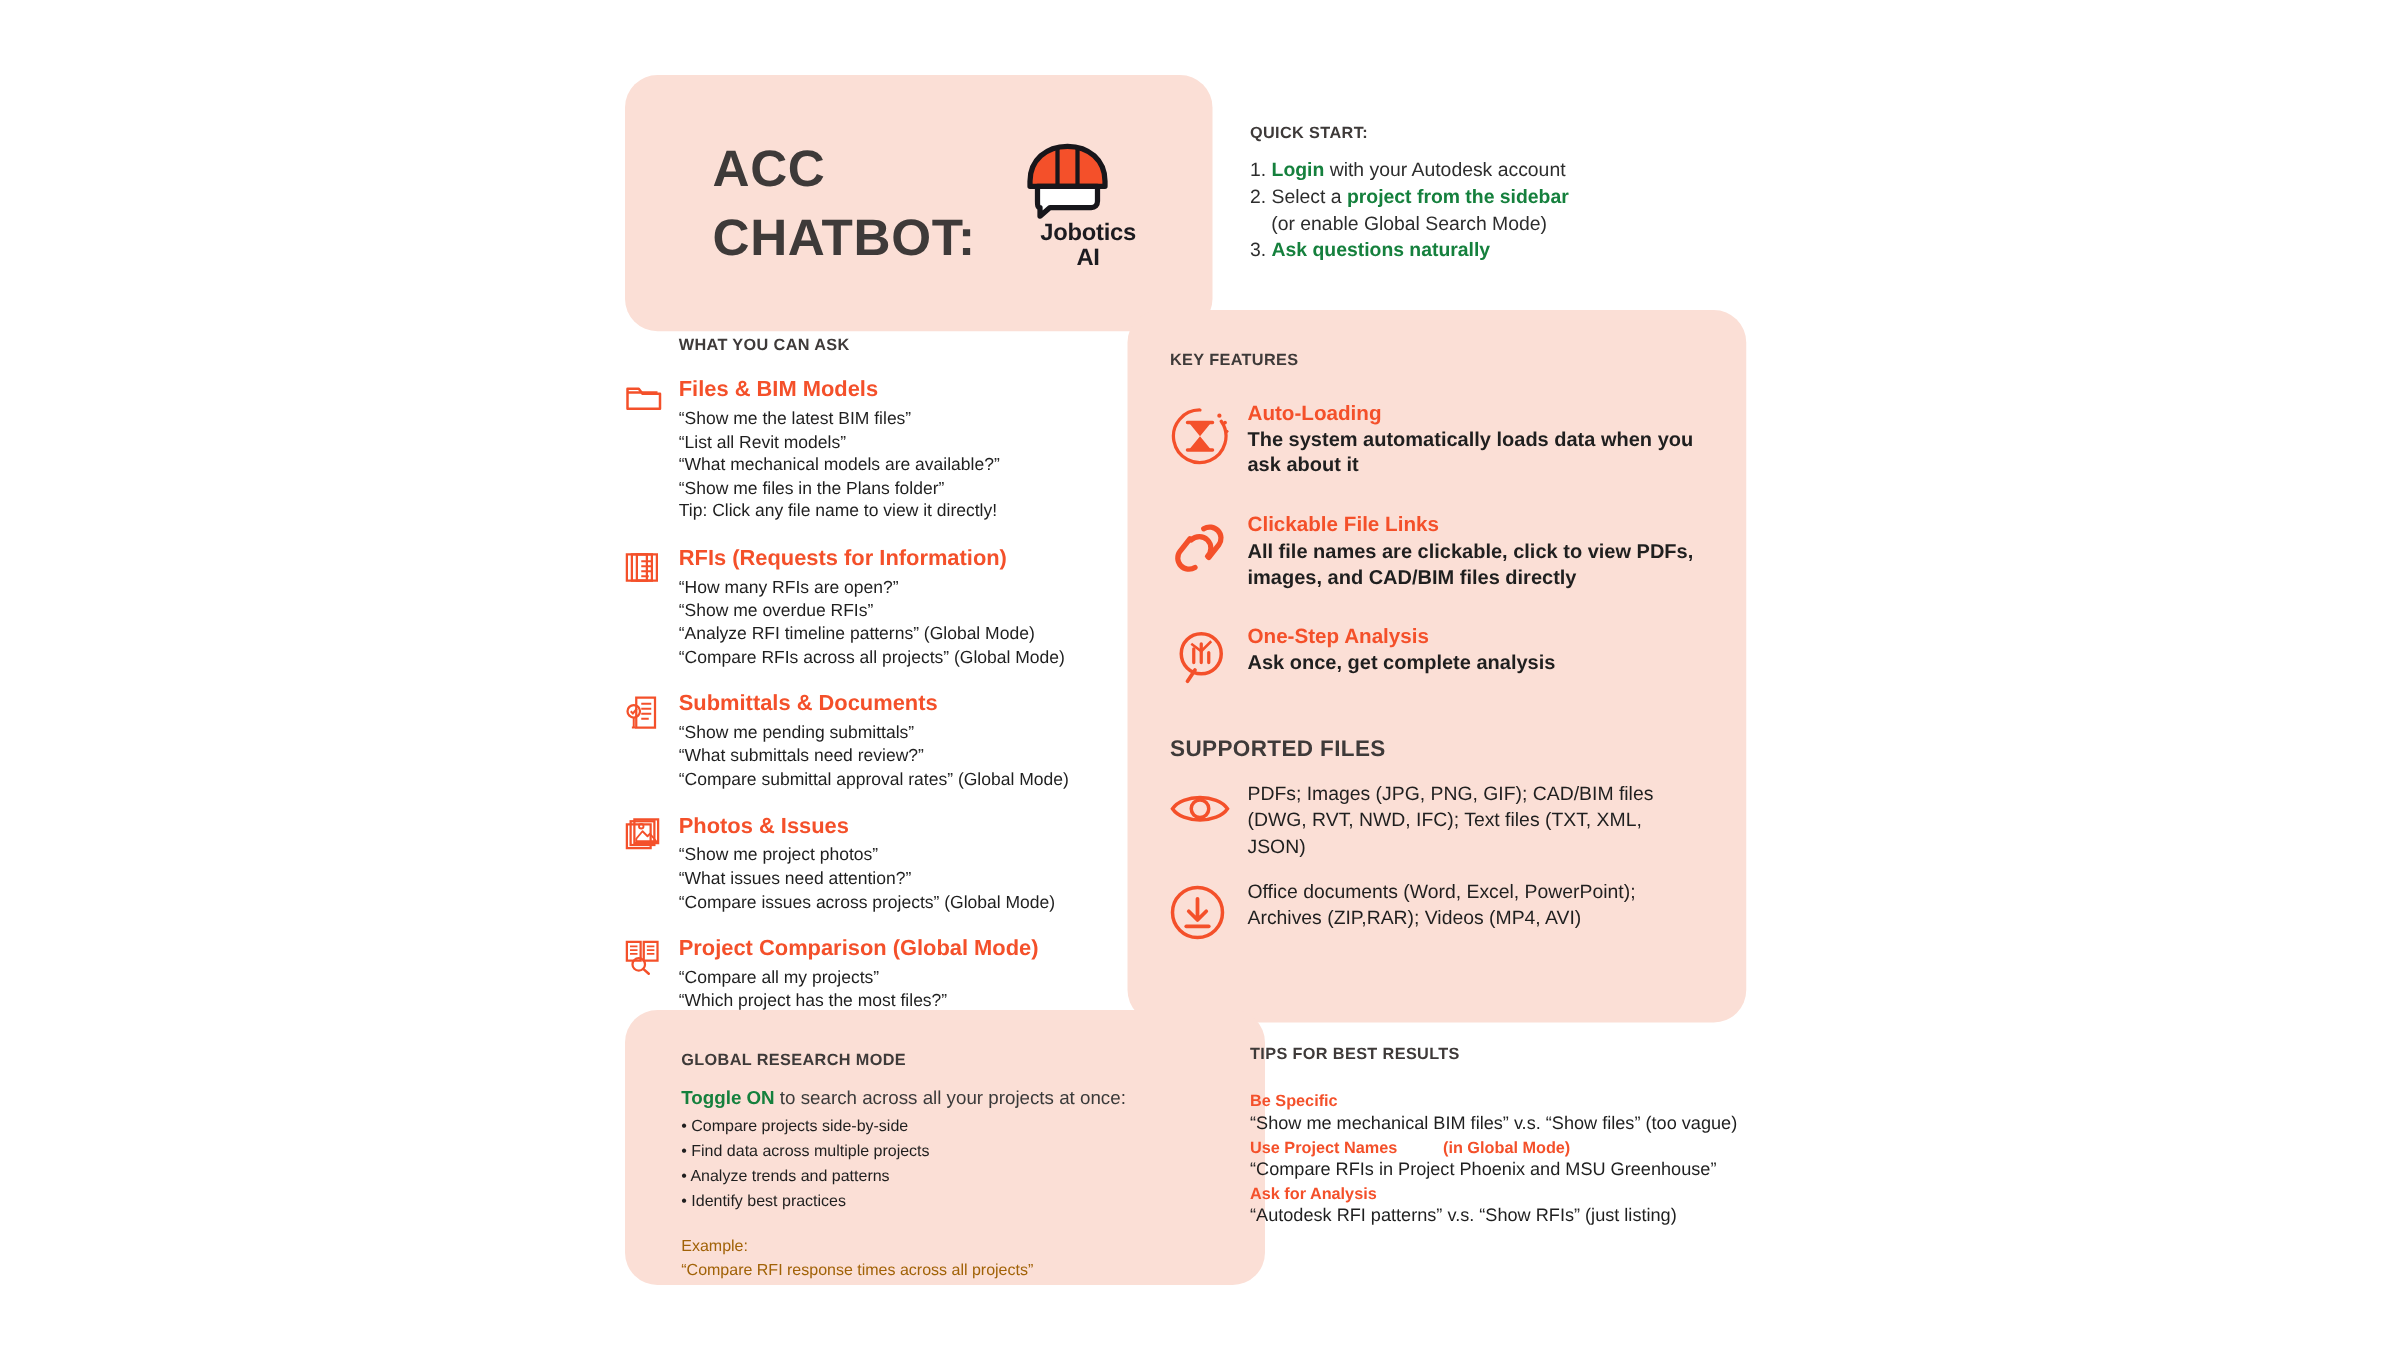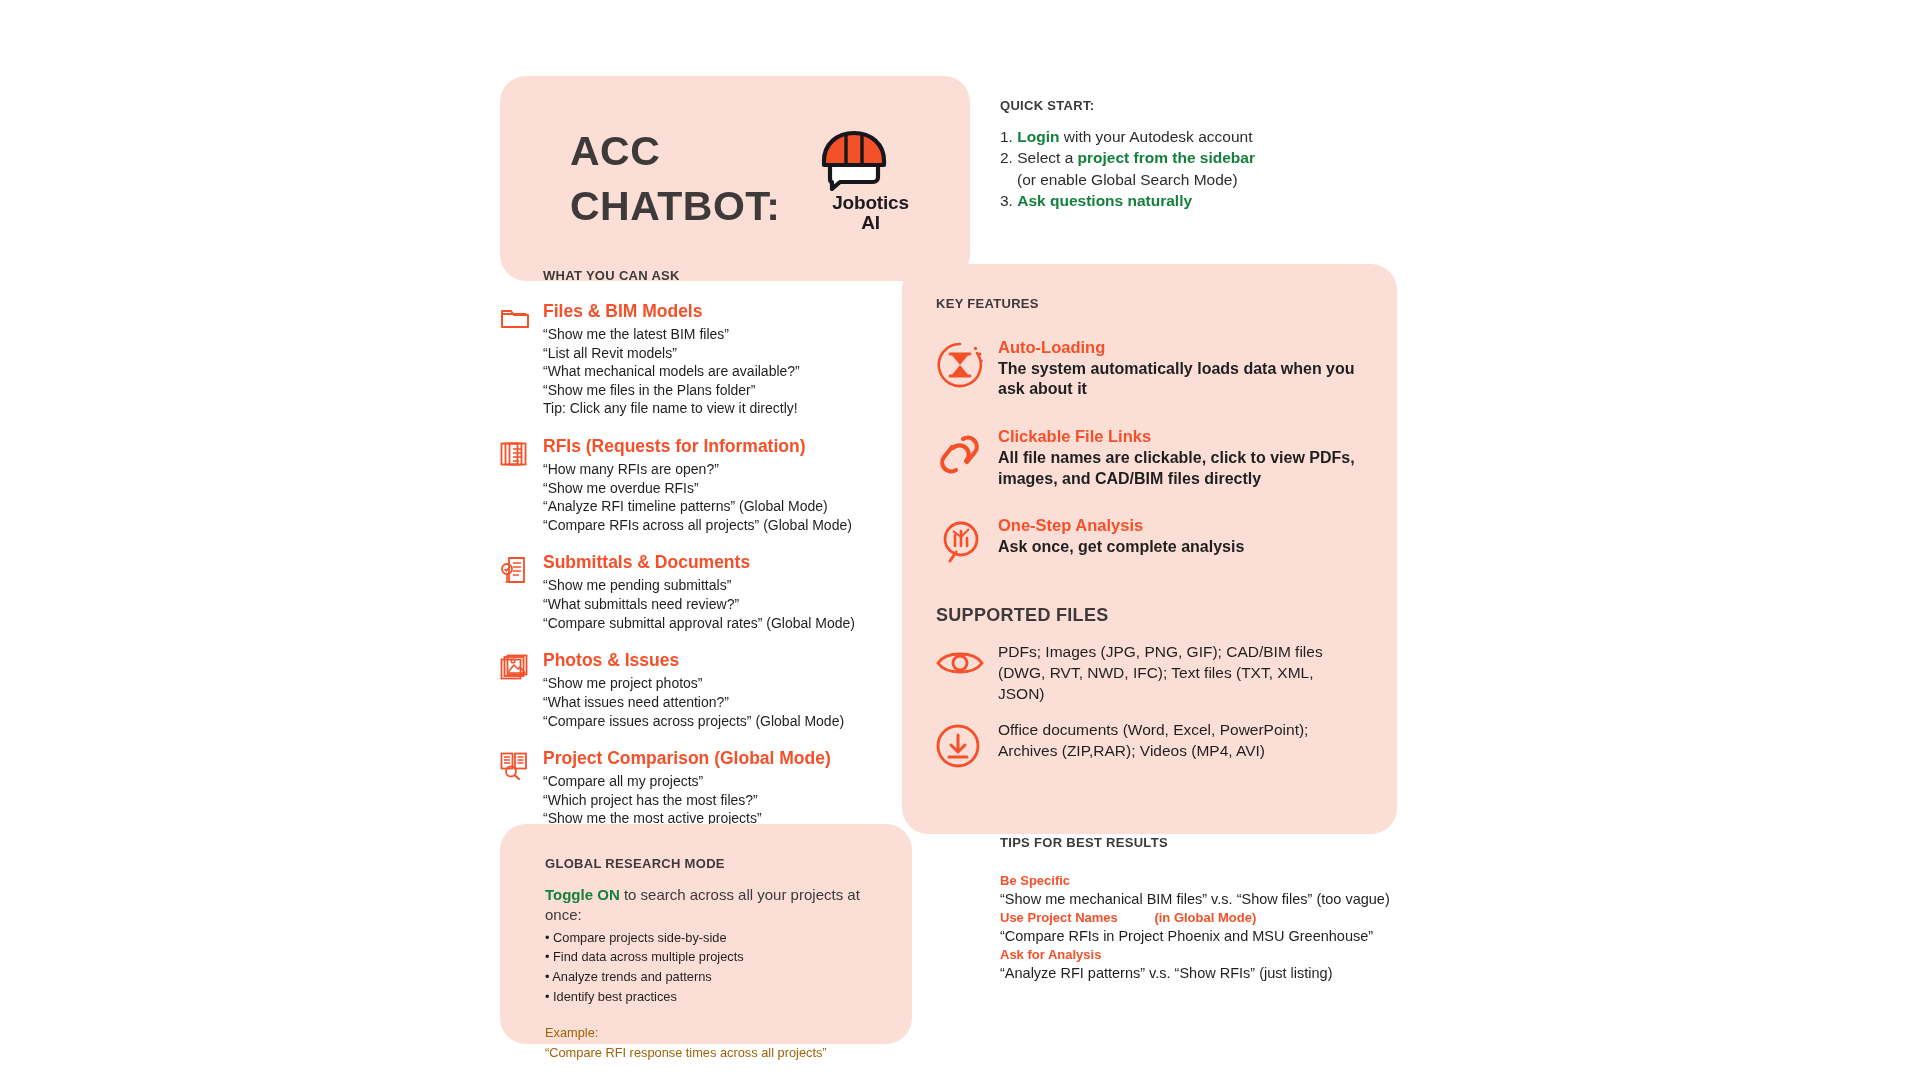--- a/index.html
+++ b/index.html
@@ -4,21 +4,21 @@
 <style>
   html,body{margin:0;padding:0;}
   body{
     width:1920px;height:1080px;background:#ffffff;
     font-family:"Liberation Sans", sans-serif;
     color:#3a3a3a;overflow:hidden;position:relative;
   }
   .stage{position:absolute;left:0;top:0;width:1920px;height:1080px;}
 
   
-  .card{position:absolute;background:#fbdfd6;border-radius:26px;margin-top:16px;}
+  .card{position:absolute;background:#fbdfd6;border-radius:26px;}
 
   
   #hero{left:500px;top:60px;width:470px;height:205px;}
   .hero-inner{display:flex;align-items:center;height:100%;padding-left:70px;box-sizing:border-box;}
   .hero-title{font-size:41px;font-weight:bold;line-height:1.32;color:#3e3a39;letter-spacing:.5px;}
   .hero-logo{margin-left:36px;width:108px;text-align:center;}
   .logo-word{font-size:19px;font-weight:bold;color:#1c1b20;line-height:1.02;margin-top:2px;letter-spacing:-.2px;}
 
   
   #quickstart{position:absolute;left:1000px;top:98px;width:470px;}
@@ -43,21 +43,21 @@
   .feat{display:flex;margin-top:26px;align-items:flex-start;}
   .feat-ico{width:62px;flex:0 0 62px;padding-top:4px;}
   .feat-title{color:#f4502a;font-size:16.5px;font-weight:bold;line-height:1.25;}
   .feat-desc{font-size:16px;font-weight:bold;color:#1f1f1f;line-height:1.3;margin-top:1px;}
   .sup-head{margin-top:38px;font-size:18px;font-weight:bold;color:#3e3a39;letter-spacing:.3px;}
   .sup{display:flex;margin-top:16px;align-items:flex-start;}
   .sup-ico{width:62px;flex:0 0 62px;padding-top:4px;}
   .sup-txt{font-size:15.5px;line-height:1.33;color:#1f1f1f;}
 
   
-  #global{left:500px;top:808px;width:412px;height:220px;}
+  #global{left:500px;top:808px;width:512px;height:220px;}
   #global .pad{padding:32px 45px 0 45px;}
   #global .sec-head{margin-bottom:14px;}
   .gr-lead{font-size:15px;line-height:1.35;}
   .gr-bullets{margin-top:2px;font-size:12.8px;line-height:1.55;color:#1f1f1f;}
   .gr-ex{margin-top:16px;font-size:12.8px;line-height:1.55;color:#a16207;}
 
   
   #tips{position:absolute;left:1000px;top:835px;width:470px;}
   .tip{margin-top:0;}
   .tip-h{color:#f4502a;font-size:13px;font-weight:bold;line-height:1.35;}
@@ -309,17 +309,17 @@
       <div class="tip-b"> “Show me mechanical BIM files”  v.s.  “Show files” (too vague)</div>
     </div>
     <div class="tip">
       <div class="tip-h">
         <span>Use Project Names </span><span class="soft">(in Global Mode)</span>
       </div>
       <div class="tip-b">“Compare RFIs in Project Phoenix and MSU Greenhouse”</div>
     </div>
     <div class="tip">
       <div class="tip-h">Ask for Analysis</div>
-      <div class="tip-b"> “Analyze RFI patterns” v.s. “Show RFIs”  (just listing)</div>
+      <div class="tip-b"> “Autodesk RFI patterns” v.s. “Show RFIs”  (just listing)</div>
     </div>
   </div>
 
 </div>
 
 </body></html>

